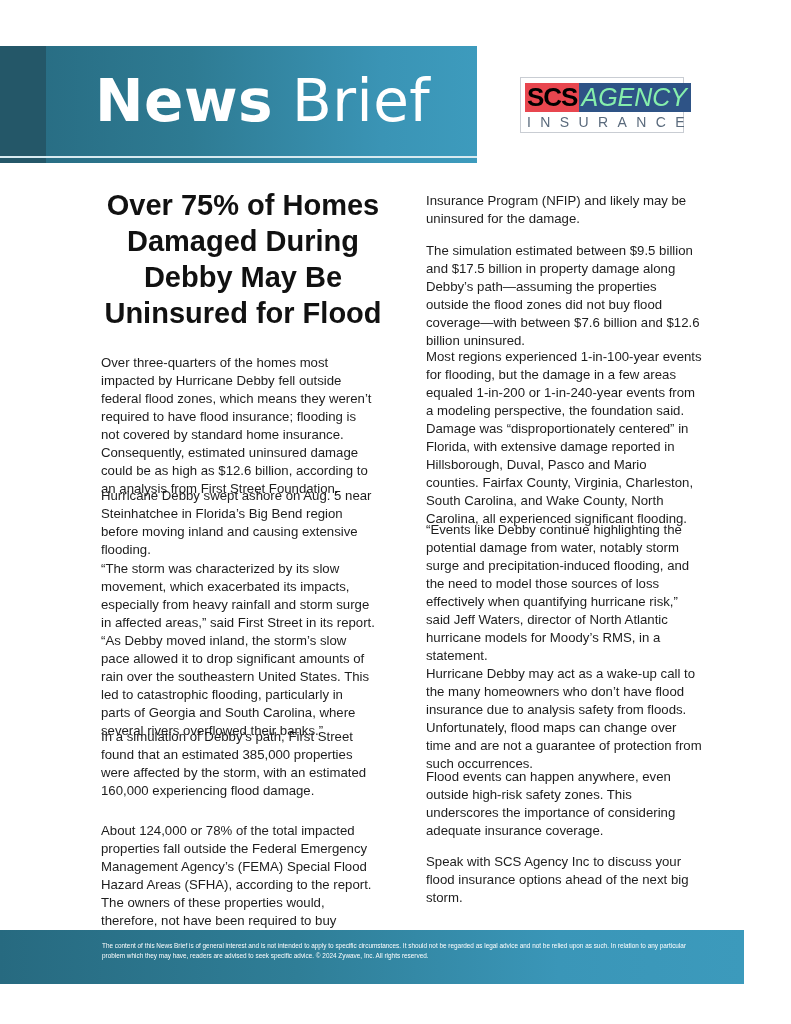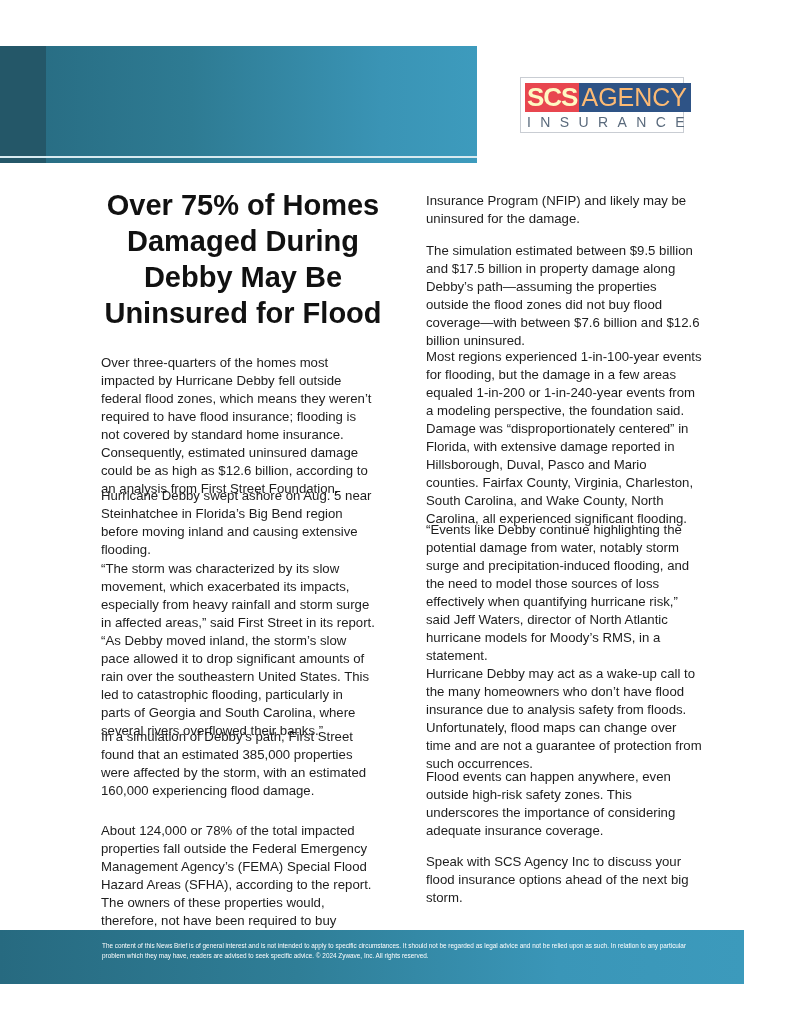--- a/index.html
+++ b/index.html
@@ -22,26 +22,27 @@
     }
     .header-title .bold { font-weight: bold; }
     .header-title .light { font-weight: normal; }
 
     .logo {
       position: absolute; left: 520px; top: 77px; width: 164px; height: 56px;
       border: 1px solid #c9cdd3; background: #ffffff; box-sizing: border-box;
     }
     .logo-top { position: absolute; left: 4px; top: 5px; height: 29px; display: flex; }
     .logo-scs {
-      background: #e8464f; color: #fef9c3; font-weight: bold; font-size: 26px; line-height: 29px; padding: 0 2px;
+      background: #e8464f; color: #000000; font-weight: bold; font-size: 26px; line-height: 29px; padding: 0 2px;
       font-family: "Liberation Sans Narrow", "Liberation Sans", sans-serif; letter-spacing: -1px;
     }
     .logo-agency {
-      background: #2e5386; color: #fdba74; font-size: 25px; line-height: 29px; padding: 0 4px 0 2px; letter-spacing: 0px;
+      background: #2e5386; color: #86efac; font-size: 25px; line-height: 29px; padding: 0 4px 0 2px; letter-spacing: 0px;
       font-family: "Liberation Sans", sans-serif;
+      font-style: italic;
     }
     .logo-sub {
       position: absolute; left: 6px; top: 36px; width: 150px; font-size: 14px; color: #5a6a7c; letter-spacing: 9.4px; white-space: nowrap;
     }
 
     .col { position: absolute; top: 0; font-size: 13.2px; line-height: 18px; color: #1d1d1d; }
     .col-left { left: 93px; width: 290px; }
     .col-right { left: 418px; width: 292px; }
 
     .headline {
@@ -56,20 +57,24 @@
     }
     .footer-text {
       position: absolute; left: 102px; top: 11px; width: 600px; font-size: 6.4px; line-height: 10px; color: #ffffff;
     }
   </style>
 </head>
 <body>
 
 <div class="header-banner">
   <div class="header-strip"></div>
+  <div class="header-title">
+    <span class="bold">News</span>
+    <span class="light">Brief</span>
+  </div>
   <div class="header-rule"></div>
 </div>
 
 <div class="logo">
   <div class="logo-top">
     <span class="logo-scs">SCS</span>
     <span class="logo-agency">AGENCY</span>
   </div>
   <div class="logo-sub">INSURANCE</div>
 </div>

